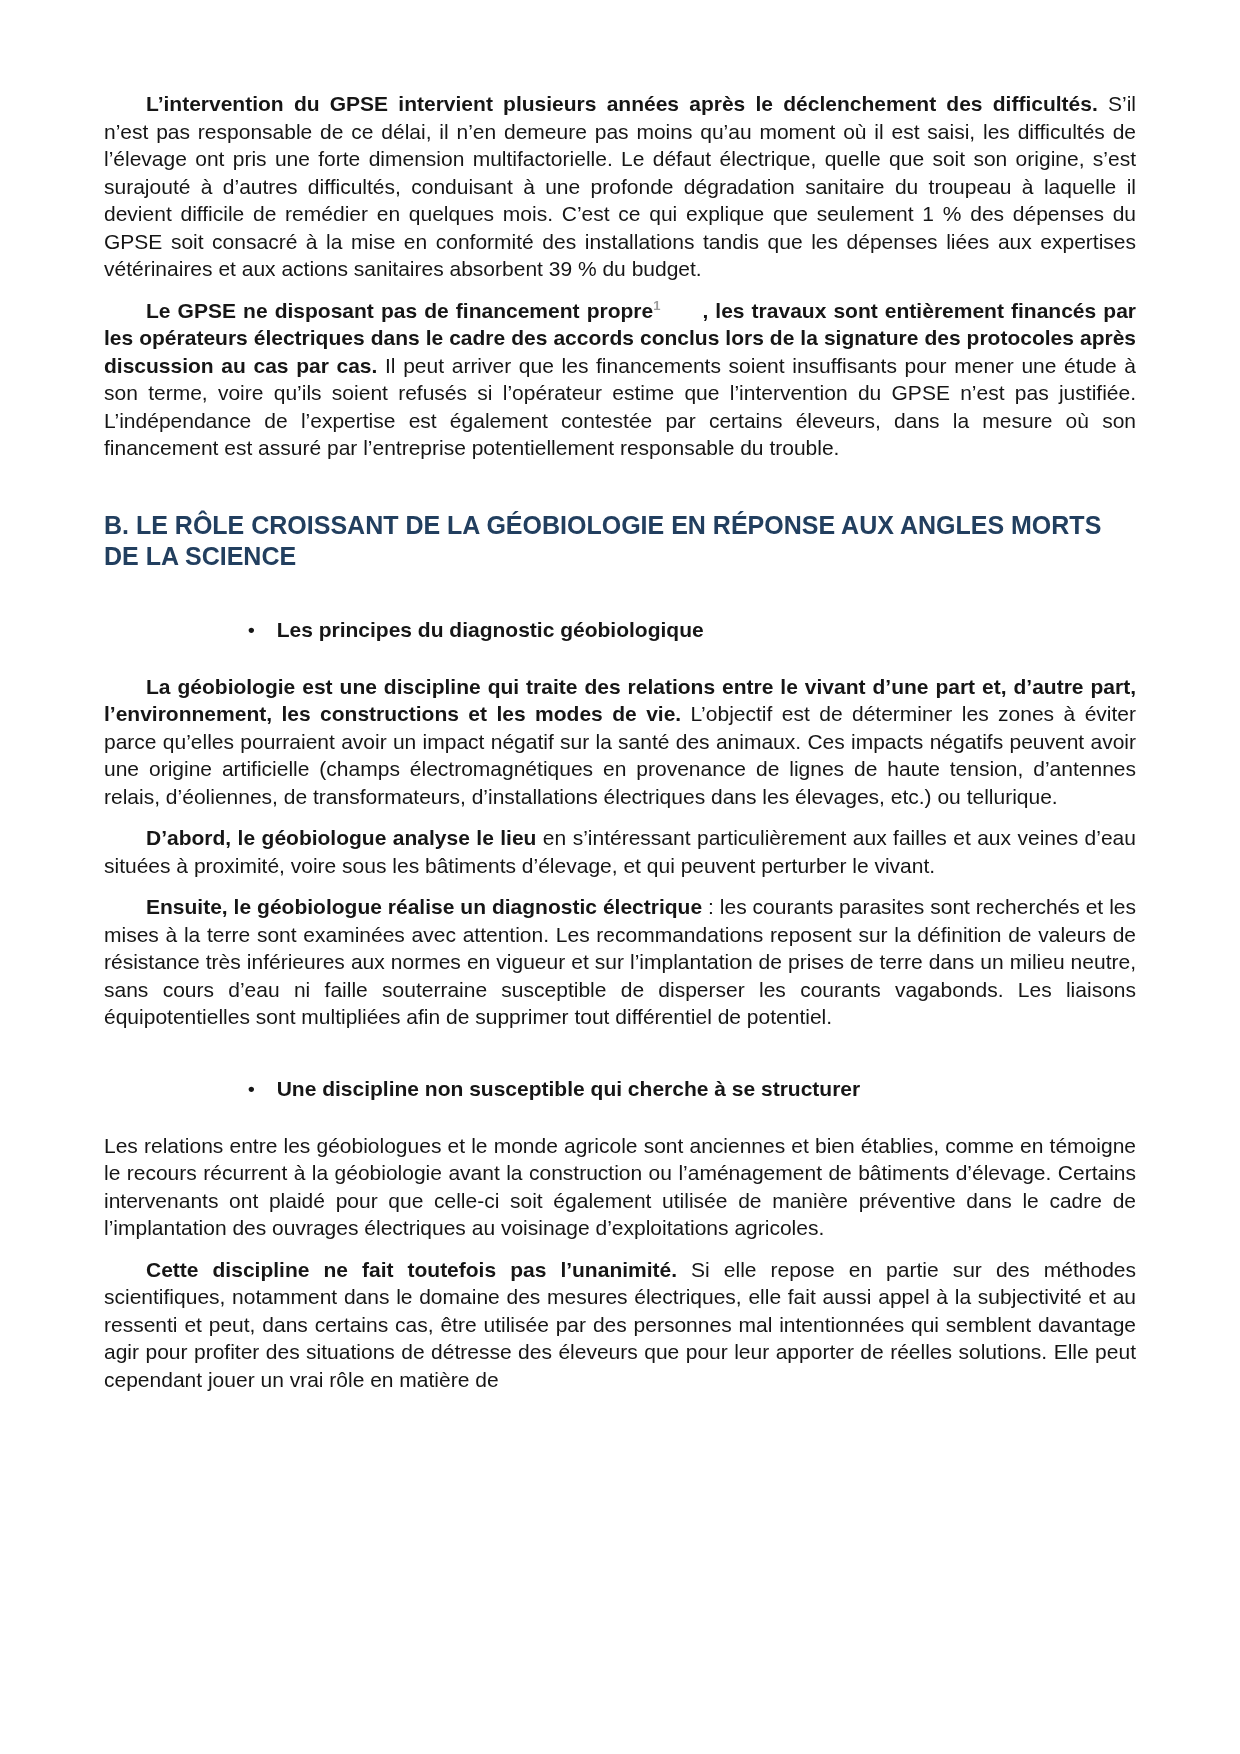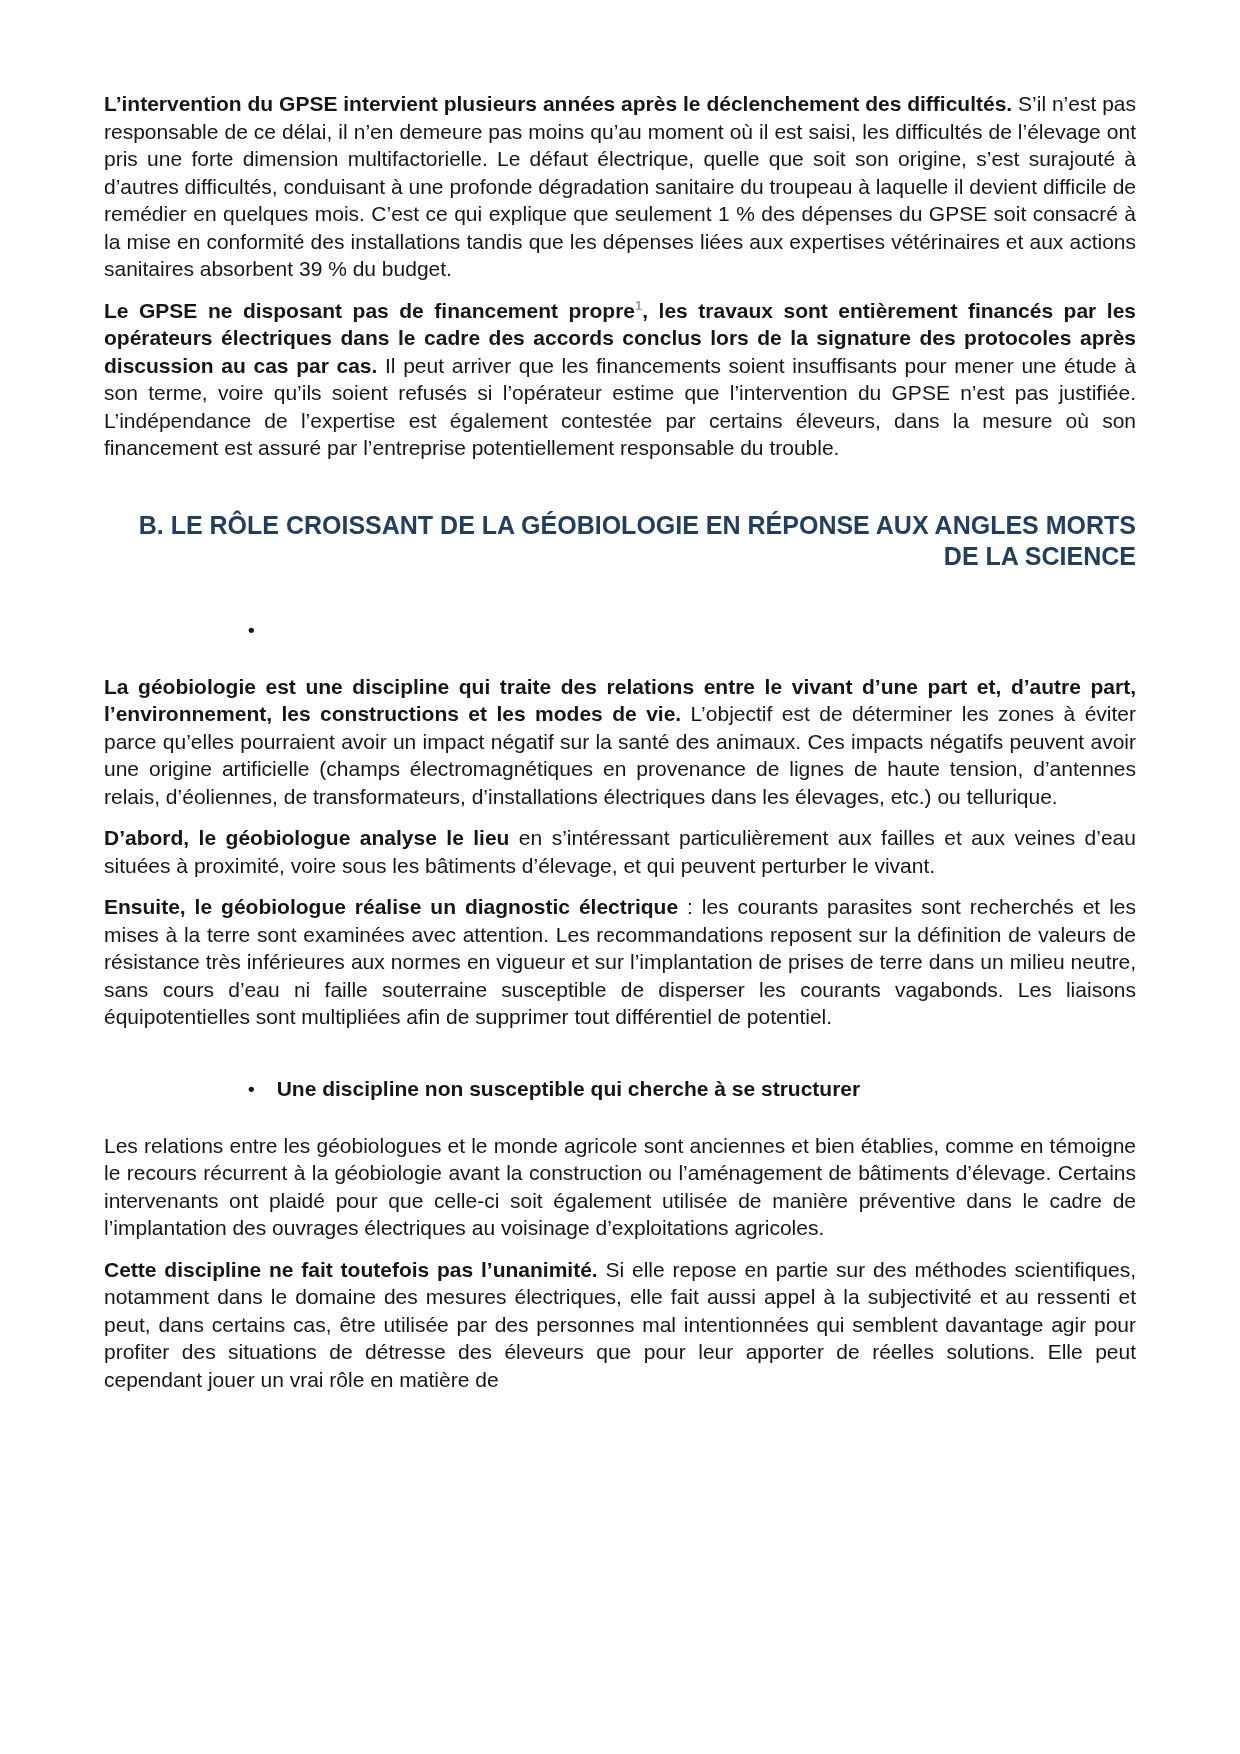--- a/index.html
+++ b/index.html
@@ -20,37 +20,37 @@
     flex-direction:column;
     font-family:"Liberation Sans","DejaVu Sans",sans-serif;
     color:var(--body-color,#161616);
   }
   .doc-para{
     font-size:21px;
     line-height:27.5px;
     text-align:justify;
     margin:0 0 14px 0;
   }
-  .doc-para b{font-weight:bold;}
+  .doc-para b{font-weight:bold;margin-left:42px;}
   sup.fn-ref{
     font-size:13px;
     line-height:0;
     vertical-align:baseline;
     position:relative;
     top:-8px;
     color:var(--ref-color,#9B9B9B);
     font-weight:bold;
   }
   h2.section-heading{
     font-size:25px;
     line-height:31px;
     font-weight:bold;
     color:var(--heading-color,#223F5F);
     margin:34px 0 14px 0;
-    text-align:right;
+    text-align:left;
   }
   .bullet-item{
     display:flex;
     align-items:flex-start;
     gap:22px;
     margin:30px 0 30px 144px;
     font-size:21px;
     line-height:27px;
     font-weight:bold;
   }
@@ -91,20 +91,21 @@
   </p>
 
   <p class="doc-para">
     <b>Le GPSE ne disposant pas de financement propre</b><sup class="fn-ref">1</sup><b>, les travaux sont entièrement financés par les opérateurs électriques dans le cadre des accords conclus lors de la signature des protocoles après discussion au cas par cas.</b><span> Il peut arriver que les financements soient insuffisants pour mener une étude à son terme, voire qu’ils soient refusés si l’opérateur estime que l’intervention du GPSE n’est pas justifiée. L’indépendance de l’expertise est également contestée par certains éleveurs, dans la mesure où son financement est assuré par l’entreprise potentiellement responsable du trouble.</span>
   </p>
 
   <h2 class="section-heading">B. LE RÔLE CROISSANT DE LA GÉOBIOLOGIE EN RÉPONSE AUX ANGLES MORTS DE LA SCIENCE</h2>
 
   <div class="bullet-item">
     <span class="bullet-dot">•</span>
+    <span>Les principes du diagnostic géobiologique</span>
   </div>
 
   <p class="doc-para">
     <b>La géobiologie est une discipline qui traite des relations entre le vivant d’une part et, d’autre part, l’environnement, les constructions et les modes de vie.</b><span> L’objectif est de déterminer les zones à éviter parce qu’elles pourraient avoir un impact négatif sur la santé des animaux. Ces impacts négatifs peuvent avoir une origine artificielle (champs électromagnétiques en provenance de lignes de haute tension, d’antennes relais, d’éoliennes, de transformateurs, d’installations électriques dans les élevages, etc.) ou tellurique.</span>
   </p>
 
 
   <p class="doc-para">
     <b>D’abord, le géobiologue analyse le lieu</b><span> en s’intéressant particulièrement aux failles et aux veines d’eau situées à proximité, voire sous les bâtiments d’élevage, et qui peuvent perturber le vivant.</span>
   </p>

